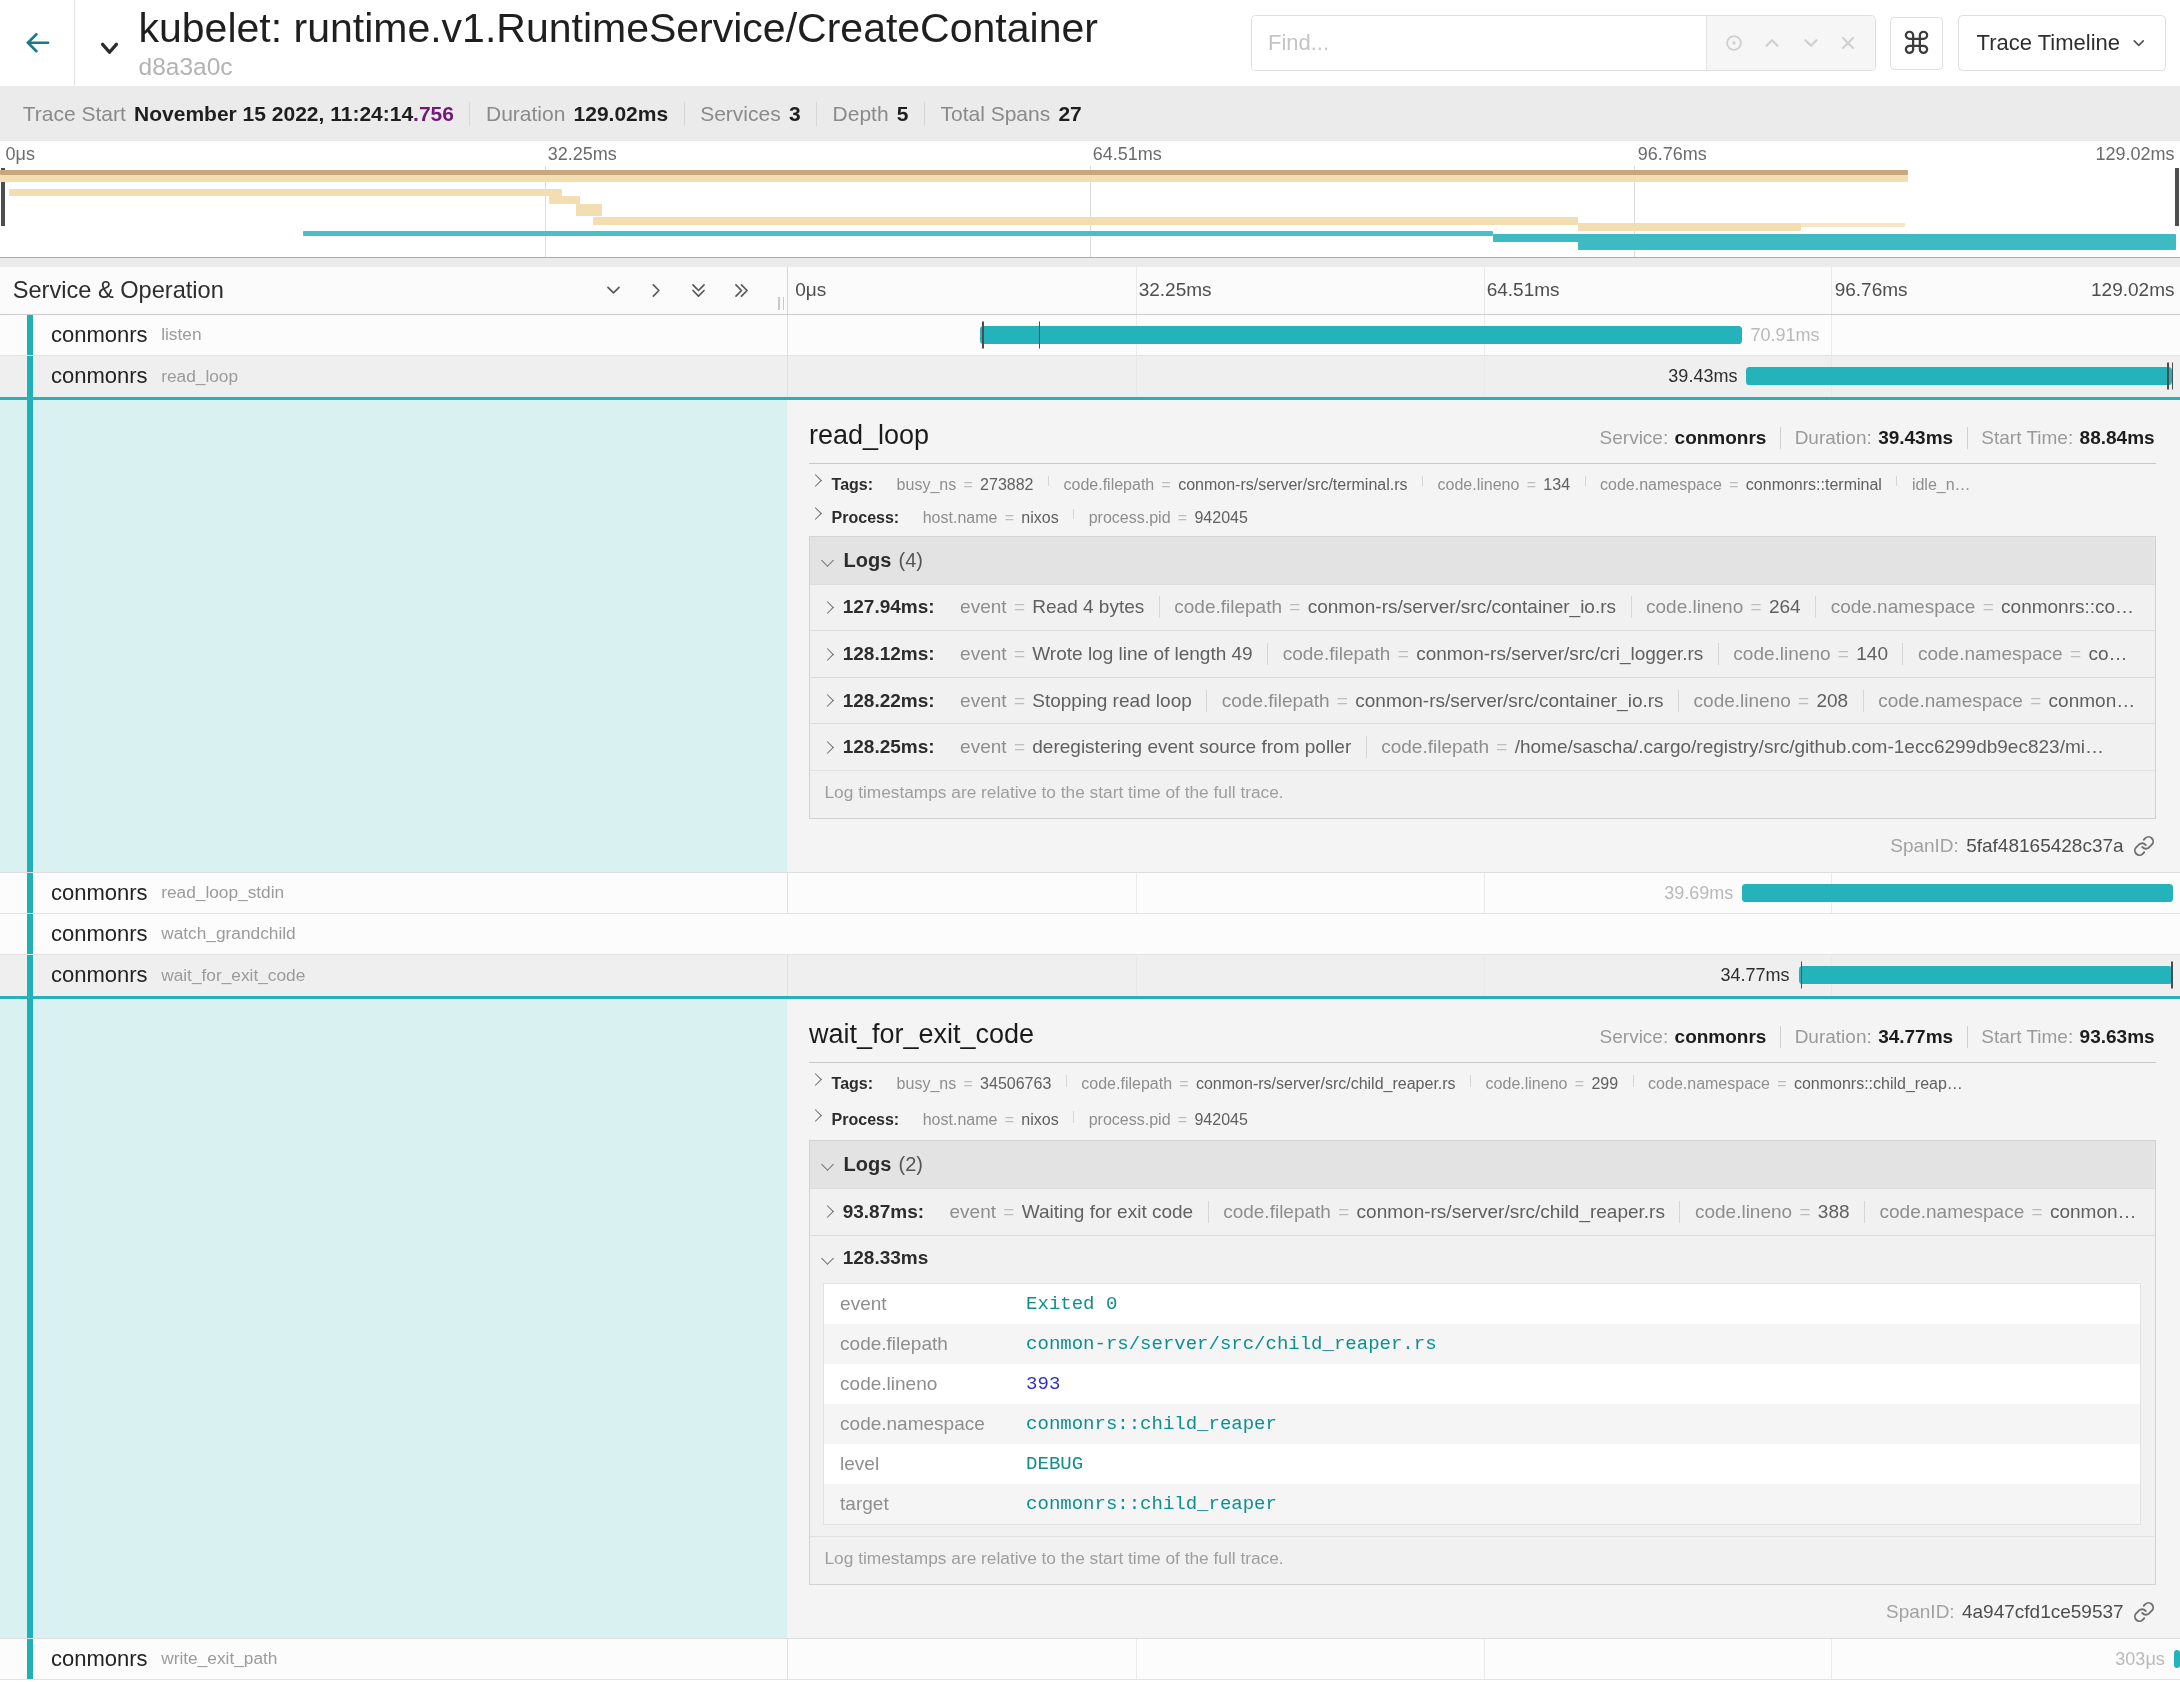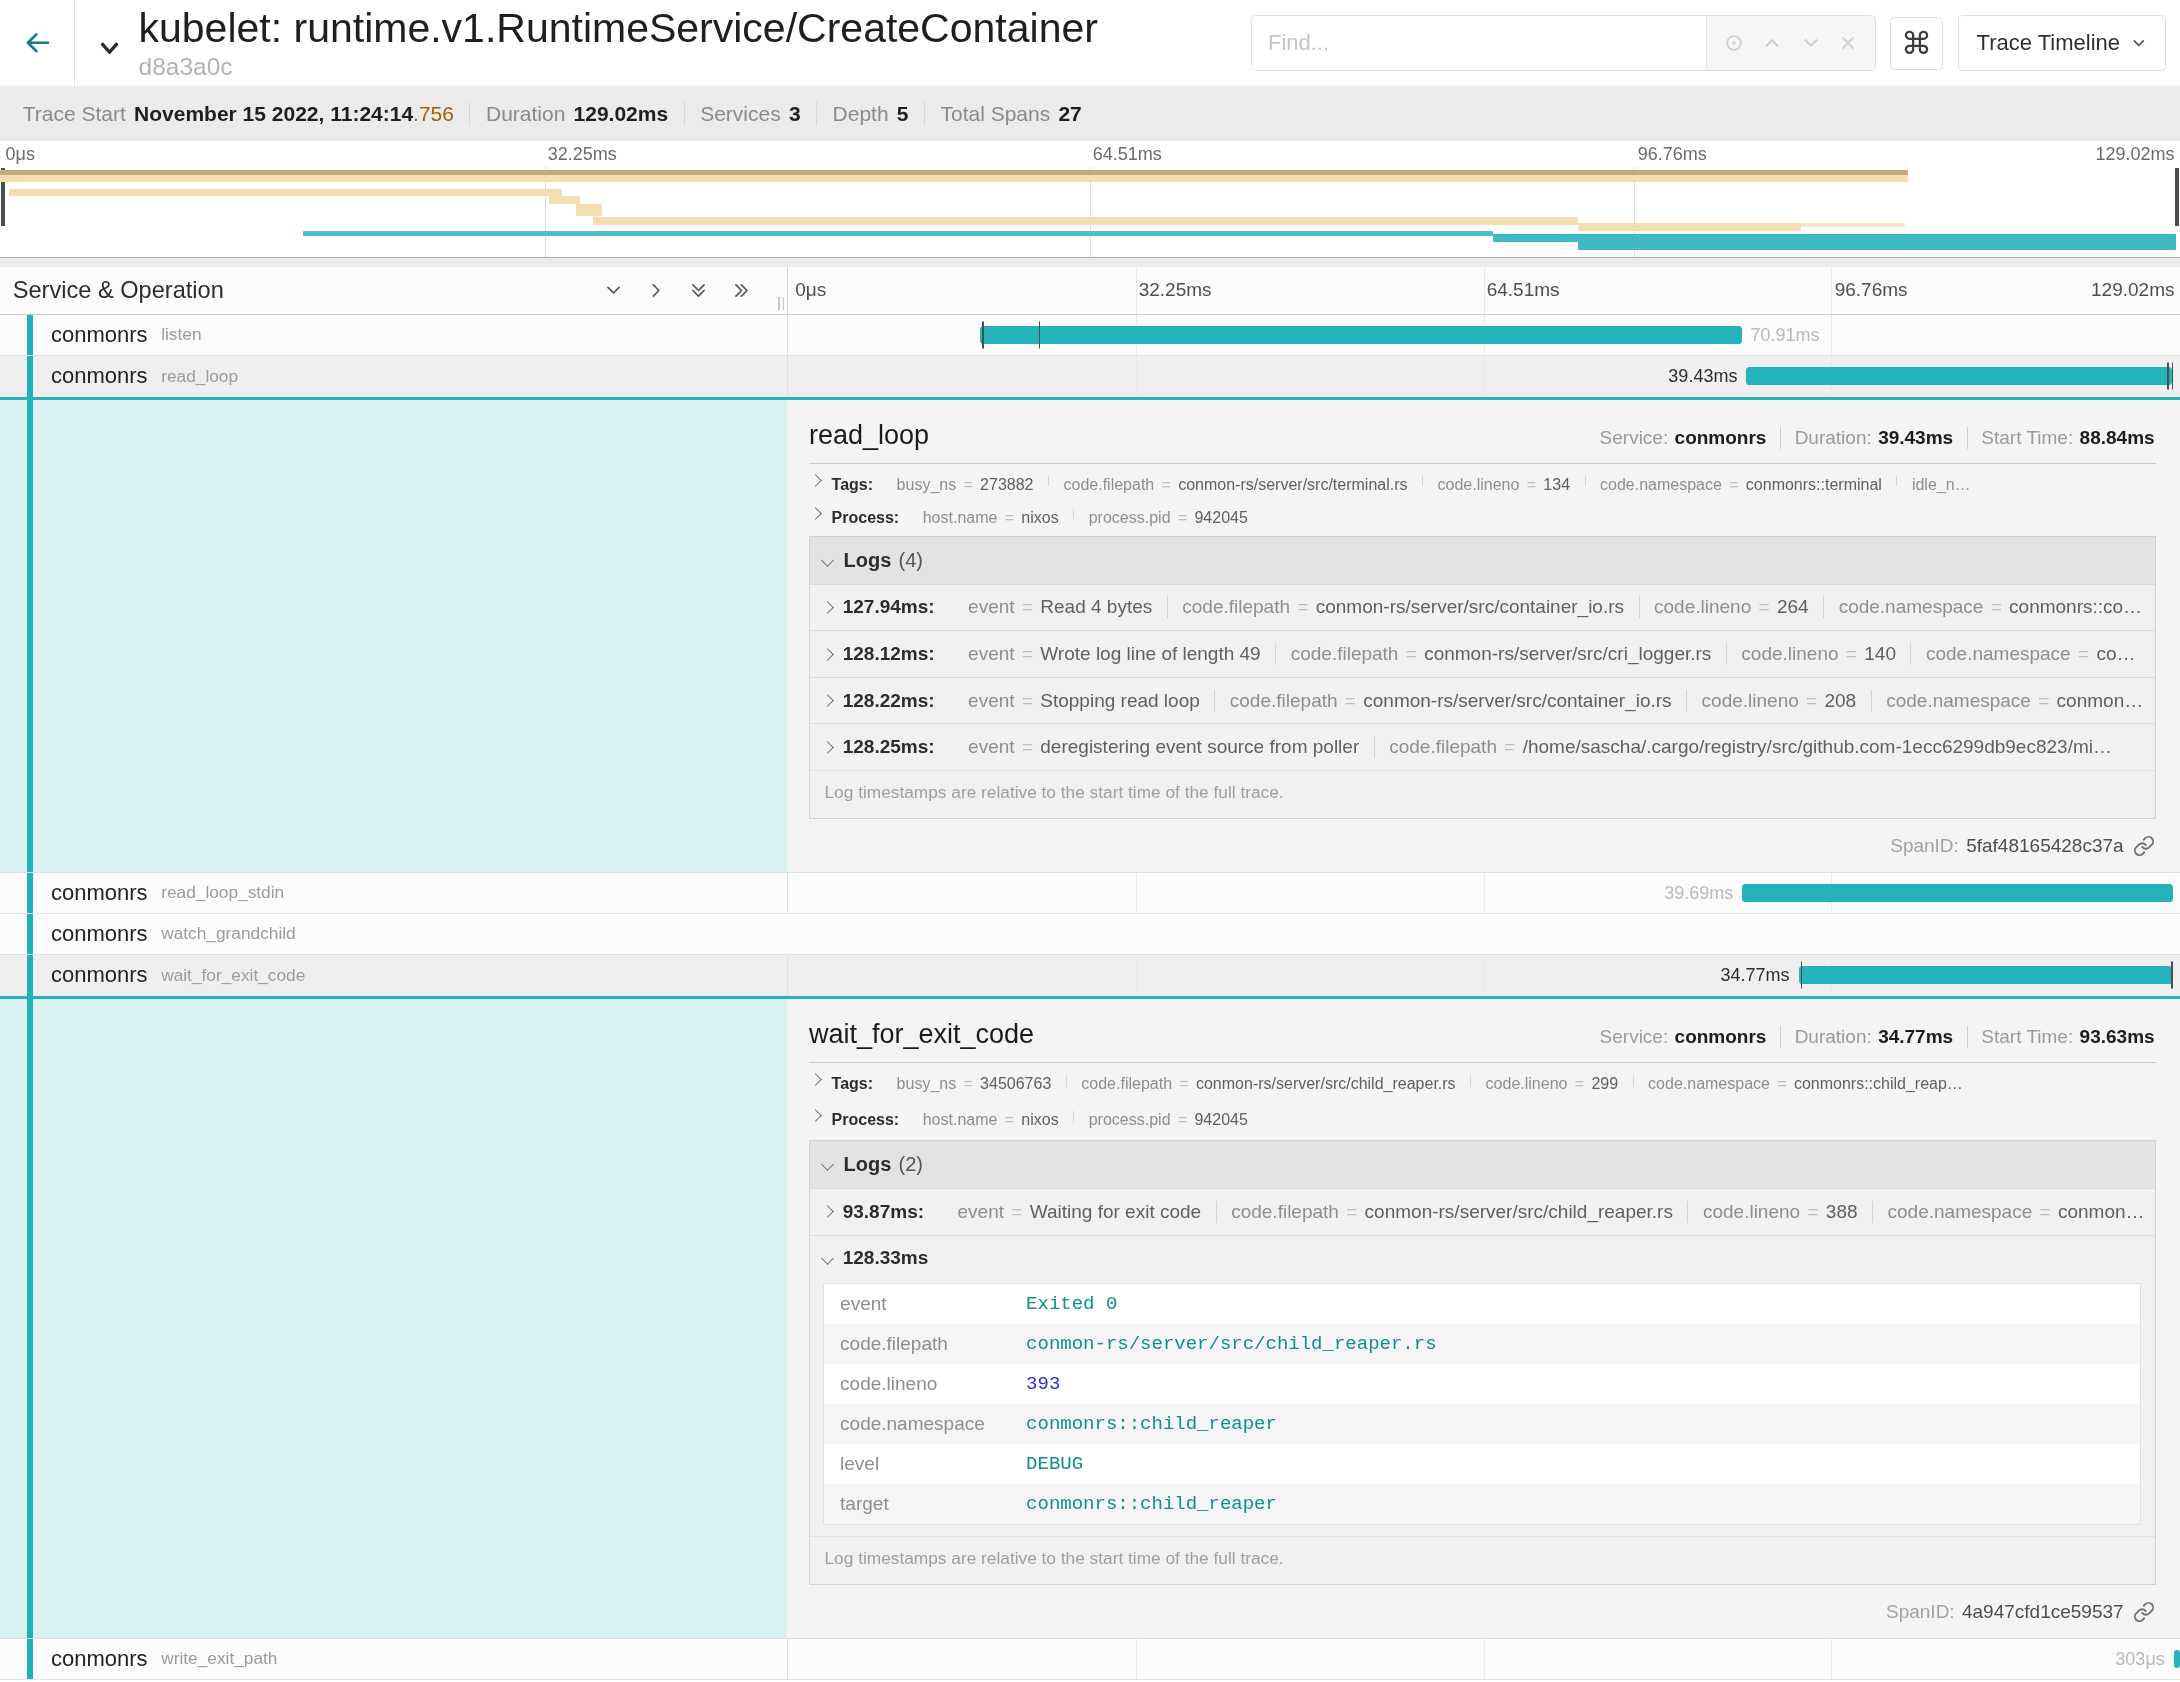--- a/index.html
+++ b/index.html
@@ -24,21 +24,21 @@
   .find-input::placeholder{color:#c4c4c4}
   .find-ops{width:169px;background:#f6f6f6;border-left:0.9px solid #e4e4e4;display:flex;align-items:center;justify-content:space-evenly}
   .cmd-btn{width:53px;height:53px;margin-left:14.5px;border:0.9px solid #dedede;border-radius:4.5px;display:flex;align-items:center;justify-content:center;font-size:31px;color:#3c3c3c;background:#fff;cursor:pointer}
   .view-btn{height:56px;margin:0 14.5px;border:0.9px solid #dedede;border-radius:4.5px;display:flex;align-items:center;gap:11px;padding:0 18px;font-size:22px;color:#2e2e2e;background:#fff;cursor:pointer;white-space:nowrap}
 
   
   .summary{height:55px;background:#ebebeb;display:flex;align-items:center;padding:0 7.3px;font-size:21px;color:#8a8a8a;flex:0 0 auto}
   .sum-item{display:flex;align-items:flex-end;padding:0 15.5px;white-space:nowrap}
   .sum-item + .sum-item{border-left:0.9px solid #d7d7d7}
   .sum-item b{color:#1e1e1e;margin-left:8.2px;font-weight:700}
-  .ms-suffix{color:#a16207;font-weight:400}
+  .ms-suffix{color:#701a75;font-weight:700}
 
   
   .mm-labels{height:24.5px;position:relative;background:#fff;font-size:18px;color:#6b6b6b;flex:0 0 auto}
   .mm-labels .tk{position:absolute;top:2.7px;white-space:nowrap}
   .tk.p0{left:5.5px}.tk.p1{left:calc(25% + 2.7px)}.tk.p2{left:calc(50% + 2.7px)}.tk.p3{left:calc(75% + 2.7px)}.tk.p4{right:5.5px}
   .mm-canvas{height:92px;position:relative;background:#fff;border-bottom:0.9px solid #aaa;flex:0 0 auto;
     background-image:linear-gradient(#d8d8d8,#d8d8d8),linear-gradient(#d8d8d8,#d8d8d8),linear-gradient(#d8d8d8,#d8d8d8);
     background-size:0.9px 100%;background-position:25% 0,50% 0,75% 0;background-repeat:no-repeat}
   .mseg{position:absolute;border-radius:0.9px}
   .mm-handle{position:absolute;top:2.7px;width:4.5px;height:58px;background:#4e4e4e;cursor:ew-resize}
@@ -94,21 +94,21 @@
   .fld .eq{color:#bdbdbd;margin:0 7.3px}
   .fld .v{color:#606060}
   .chev{width:9px;height:9px;border-right:1.8px solid #6d6d6d;border-bottom:1.8px solid #6d6d6d;flex:0 0 auto}
   .chev.r{transform:rotate(-45deg)}
   .chev.d{transform:rotate(45deg)}
   .logsbox{border:0.9px solid #d2d2d2;margin-top:5.5px;background:#f1f1f1}
   .logshead{background:#e3e3e3;display:flex;align-items:center;padding:11.8px 12.7px;font-size:20px;cursor:pointer}
   .logshead .lbl{font-weight:700;color:#2c2c2c;margin:0 7.3px 0 11.8px}
   .logshead .cnt{color:#555}
   .logrow{display:flex;align-items:center;padding:11.8px 12.7px;border-top:0.9px solid #dcdcdc;font-size:19px;overflow:hidden;white-space:nowrap;cursor:pointer}
-  .logrow .lt{font-weight:700;color:#2c2c2c;margin:0 19px 0 11px}
+  .logrow .lt{font-weight:700;color:#2c2c2c;margin:0 11px 0 11px}
   .lognote{padding:11px 14.5px 14.5px;font-size:17.3px;color:#9e9e9e;border-top:0.9px solid #e2e2e2}
   .kvtable{background:#fff;border:0.9px solid #e2e2e2;margin:1.8px 14.5px 11px 12.7px}
   .kvrow{display:flex;align-items:center;height:40px;padding:0 16.4px;font-size:19px}
   .kvrow:nth-child(even){background:#f5f5f5}
   .kvrow .kk{width:186px;color:#8e8e8e;flex:0 0 auto}
   .kvrow .vv{font-family:"Liberation Mono","DejaVu Sans Mono",monospace;font-size:19px;white-space:nowrap}
   .vv.str{color:var(--mono-str)}.vv.num{color:var(--mono-num)}
   .spanid{display:flex;justify-content:flex-end;align-items:center;padding:16.4px 1.8px 7.3px;font-size:19px;margin-top:auto}
   .spanid .sl{color:#a2a2a2}.spanid .sv{color:#4e4e4e;margin:0 9px 0 7.3px}
   .linkico{cursor:pointer;display:flex}

